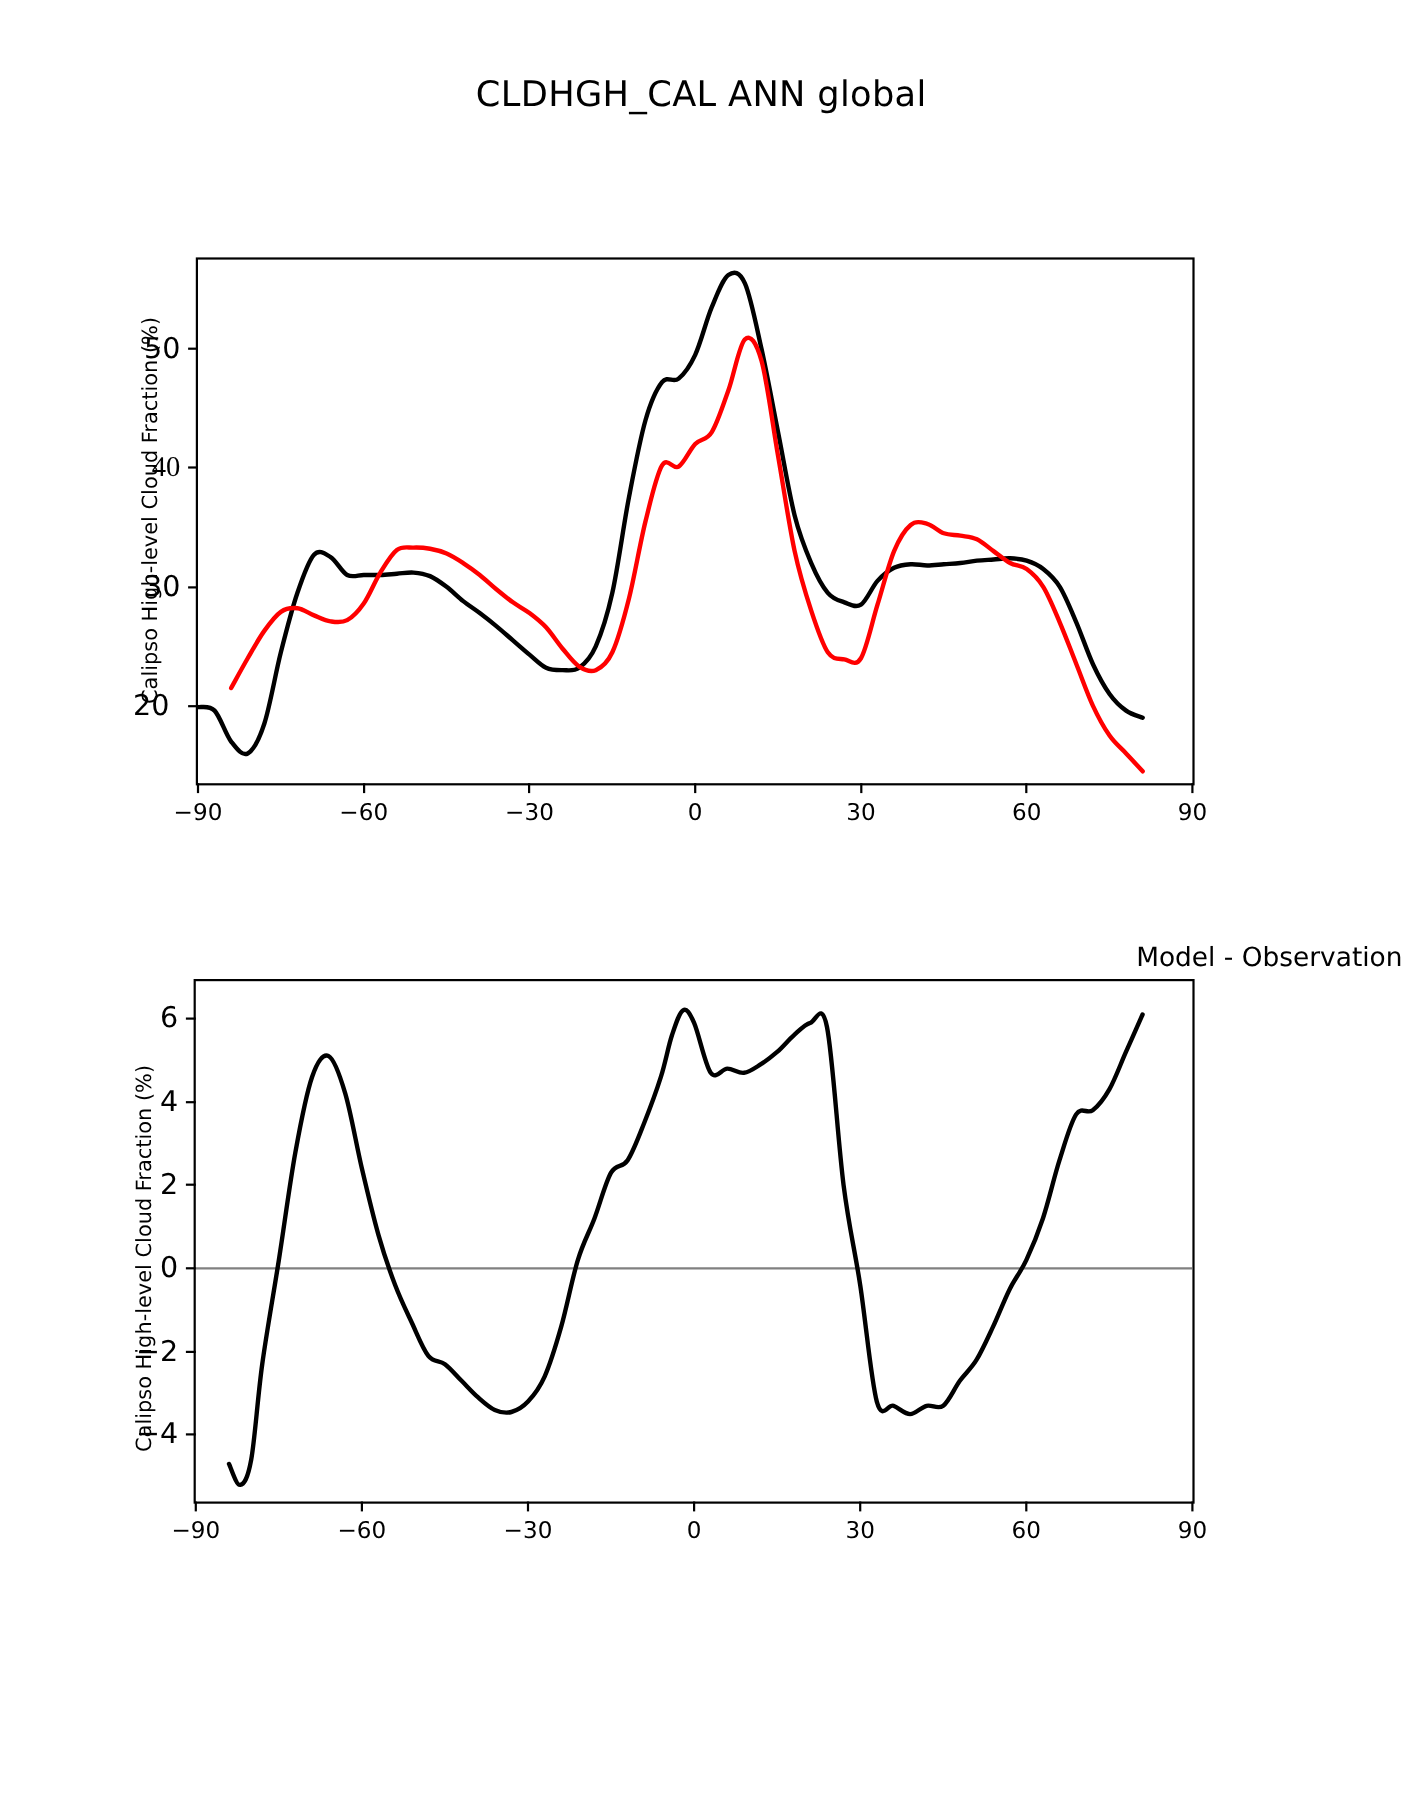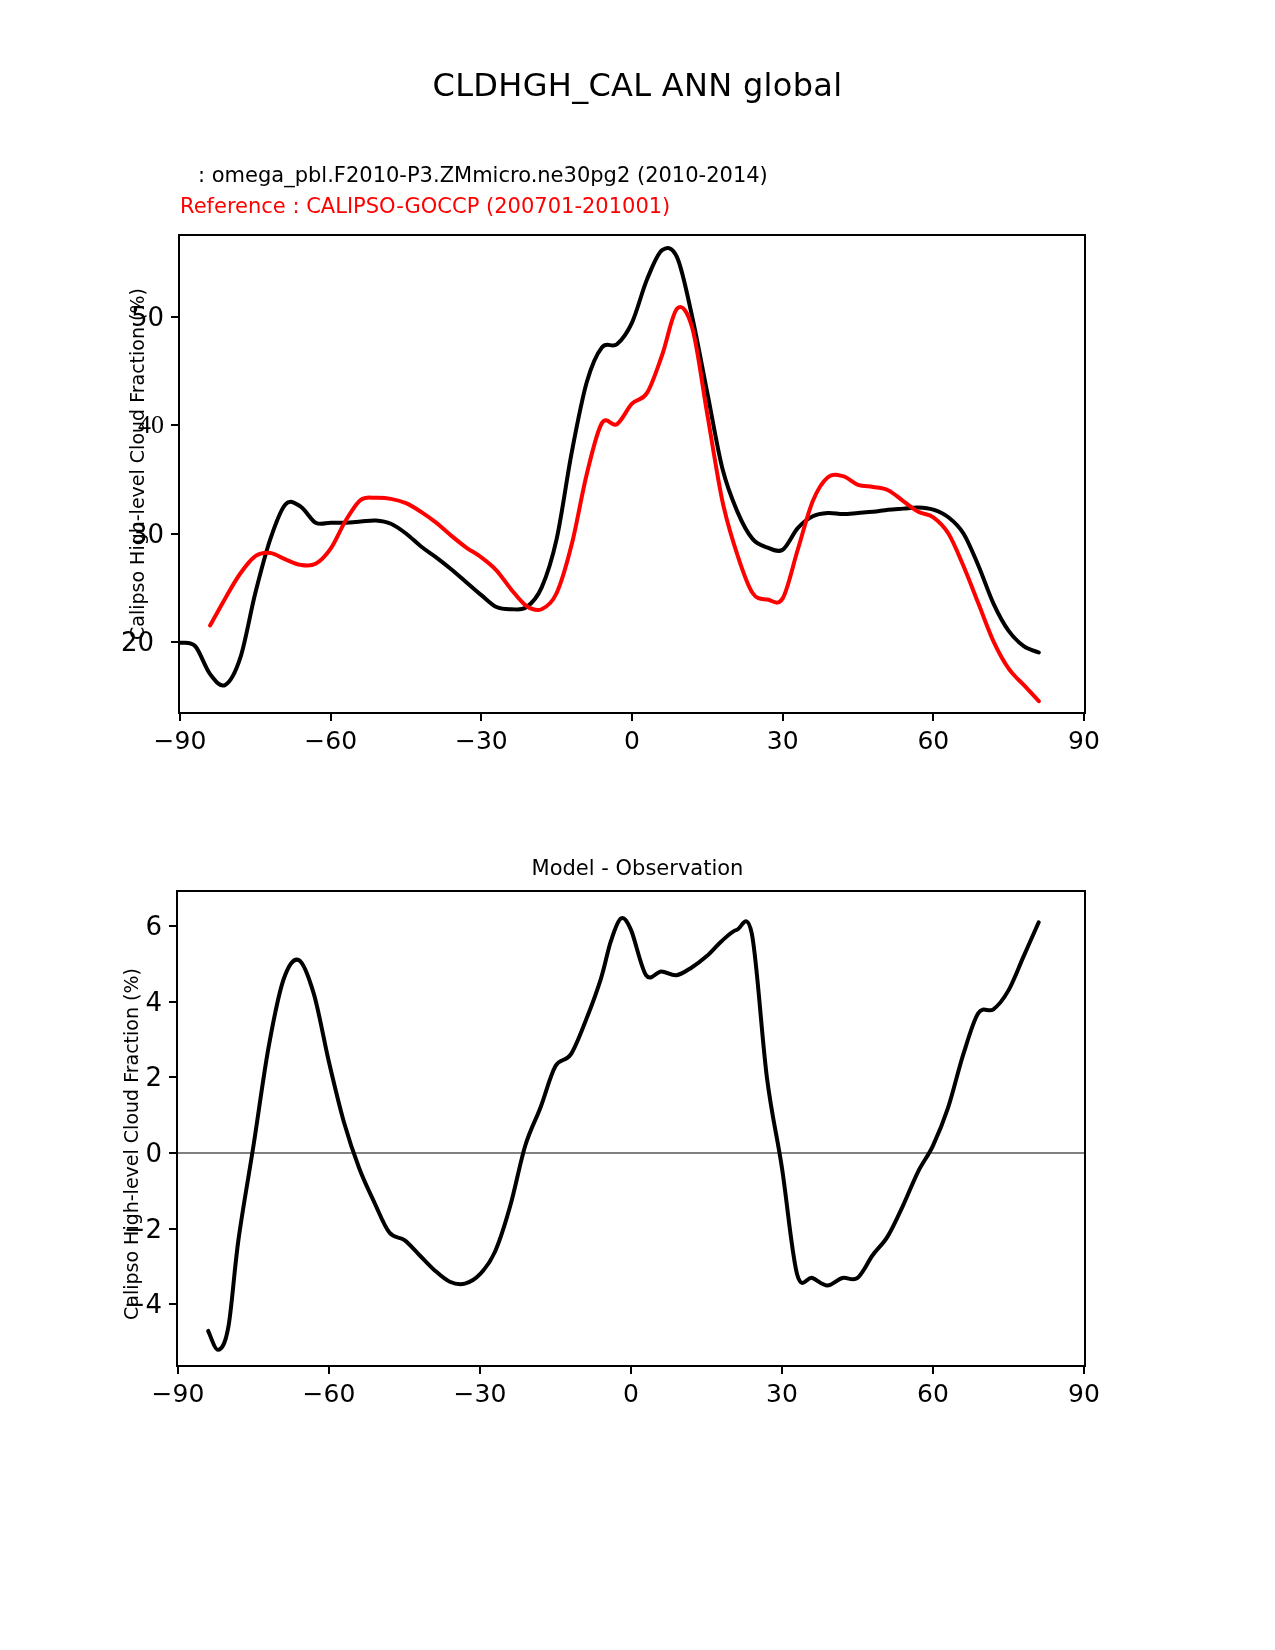--- a/index.html
+++ b/index.html
@@ -52,21 +52,21 @@
   }
   .ylabel {
     position: absolute;
     transform-origin: 0 0;
     transform: rotate(-90deg);
     font-size: 19px;
     white-space: nowrap;
   }
   .tick-label-x {
     position: absolute;
-    font-size: 25px;
+    font-size: 21px;
     transform: translateX(-50%);
   }
   .tick-label-y {
     position: absolute;
     font-size: 26px;
     text-align: right;
     transform: translateY(-50%);
   }
   .tick-mark-x {
     position: absolute;
@@ -76,36 +76,32 @@
   }
   .tick-mark-y {
     position: absolute;
     height: 2px;
     background: #000;
     width: 9px;
   }
   .subtitle {
     position: absolute;
     width: 100%;
-    text-align: center;
-    font-size: 21px;
+    text-align: right;
+    font-size: 24px;
   }
   svg { display: block; }
 </style>
 </head>
 <body>
 
 <div class="page">
 
   <div class="fig-title">CLDHGH_CAL ANN global</div>
 
-  <div class="legend">
-    <div class="model-line">: omega_pbl.F2010-P3.ZMmicro.ne30pg2 (2010-2014)</div>
-    <div class="ref-line">Reference : CALIPSO-GOCCP (200701-201001)</div>
-  </div>
 
   <div class="panel" style="left:0;top:0;width:1275px;height:780px;">
     <div class="ylabel" style="left:126px; top:640px;">Calipso High-level Cloud Fraction (%)</div>
 
     <div class="plot-box" style="left:178px; top:234px; width:908px; height:480px;">
       <svg id="svg-top" width="904" height="476" viewBox="0 0 904 476">
           <path d="M 0.00 406.76 C 2.51 407.30, 10.04 404.78, 15.07 410.01 C 20.09 415.24, 25.11 431.65, 30.13 438.14 C 35.16 444.63, 40.18 451.66, 45.20 448.95 C 50.22 446.25, 55.24 437.23, 60.27 421.91 C 65.29 406.58, 70.31 376.83, 75.33 357.00 C 80.36 337.17, 85.38 317.69, 90.40 302.91 C 95.42 288.12, 100.44 273.70, 105.47 268.29 C 110.49 262.88, 115.51 267.39, 120.53 270.45 C 125.56 273.52, 130.58 283.98, 135.60 286.68 C 140.62 289.39, 145.64 286.68, 150.67 286.68 C 155.69 286.68, 160.71 286.86, 165.73 286.68 C 170.76 286.50, 175.78 285.96, 180.80 285.60 C 185.82 285.24, 190.84 284.16, 195.87 284.52 C 200.89 284.88, 205.91 285.60, 210.93 287.76 C 215.96 289.93, 220.98 293.71, 226.00 297.50 C 231.02 301.29, 236.04 306.52, 241.07 310.48 C 246.09 314.45, 251.11 317.51, 256.13 321.30 C 261.16 325.09, 266.18 329.05, 271.20 333.20 C 276.22 337.35, 281.24 341.85, 286.27 346.18 C 291.29 350.51, 296.31 355.02, 301.33 359.16 C 306.36 363.31, 311.38 368.72, 316.40 371.06 C 321.42 373.41, 326.44 373.23, 331.47 373.23 C 336.49 373.23, 341.51 374.67, 346.53 371.06 C 351.56 367.46, 356.58 362.95, 361.60 351.59 C 366.62 340.23, 371.64 325.45, 376.67 302.91 C 381.69 280.37, 386.71 242.51, 391.73 216.36 C 396.76 190.22, 401.78 163.53, 406.80 146.05 C 411.82 128.56, 416.84 117.74, 421.87 111.43 C 426.89 105.12, 431.91 112.33, 436.93 108.18 C 441.96 104.03, 446.98 97.36, 452.00 86.55 C 457.02 75.73, 462.04 55.35, 467.07 43.27 C 472.09 31.19, 477.11 17.67, 482.13 14.06 C 487.16 10.46, 492.18 10.46, 497.20 21.64 C 502.22 32.82, 507.24 58.60, 512.27 81.14 C 517.29 103.67, 522.31 131.62, 527.33 156.86 C 532.36 182.11, 537.38 212.76, 542.40 232.59 C 547.42 252.42, 552.44 264.14, 557.47 275.86 C 562.49 287.58, 567.51 296.96, 572.53 302.91 C 577.56 308.86, 582.58 309.76, 587.60 311.56 C 592.62 313.37, 597.64 316.97, 602.67 313.73 C 607.69 310.48, 612.71 297.68, 617.73 292.09 C 622.76 286.50, 627.78 282.72, 632.80 280.19 C 637.82 277.67, 642.84 277.31, 647.87 276.95 C 652.89 276.58, 657.91 278.03, 662.93 278.03 C 667.96 278.03, 672.98 277.31, 678.00 276.95 C 683.02 276.58, 688.04 276.40, 693.07 275.86 C 698.09 275.32, 703.11 274.24, 708.13 273.70 C 713.16 273.16, 718.18 272.98, 723.20 272.62 C 728.22 272.26, 733.24 271.36, 738.27 271.54 C 743.29 271.72, 748.31 272.08, 753.33 273.70 C 758.36 275.32, 763.38 277.31, 768.40 281.27 C 773.42 285.24, 778.44 289.39, 783.47 297.50 C 788.49 305.61, 793.51 318.23, 798.53 329.95 C 803.56 341.67, 808.58 357.00, 813.60 367.82 C 818.62 378.64, 823.64 387.83, 828.67 394.86 C 833.69 401.90, 838.71 406.40, 843.73 410.01 C 848.76 413.62, 856.29 415.42, 858.80 416.50" fill="none" stroke="#000000" stroke-width="4" stroke-linecap="round" stroke-linejoin="round"></path>
           <path d="M 30.13 389.45 C 32.64 384.95, 40.18 371.06, 45.20 362.41 C 50.22 353.75, 55.24 344.56, 60.27 337.53 C 65.29 330.50, 70.31 323.64, 75.33 320.22 C 80.36 316.79, 85.38 316.43, 90.40 316.97 C 95.42 317.51, 100.44 321.48, 105.47 323.46 C 110.49 325.45, 115.51 328.15, 120.53 328.87 C 125.56 329.59, 130.58 330.50, 135.60 327.79 C 140.62 325.09, 145.64 319.86, 150.67 312.65 C 155.69 305.43, 160.71 292.63, 165.73 284.52 C 170.76 276.40, 175.78 267.75, 180.80 263.96 C 185.82 260.18, 190.84 261.98, 195.87 261.80 C 200.89 261.62, 205.91 261.98, 210.93 262.88 C 215.96 263.78, 220.98 265.05, 226.00 267.21 C 231.02 269.37, 236.04 272.62, 241.07 275.86 C 246.09 279.11, 251.11 282.72, 256.13 286.68 C 261.16 290.65, 266.18 295.52, 271.20 299.66 C 276.22 303.81, 281.24 307.96, 286.27 311.56 C 291.29 315.17, 296.31 317.51, 301.33 321.30 C 306.36 325.09, 311.38 328.87, 316.40 334.28 C 321.42 339.69, 326.44 347.80, 331.47 353.75 C 336.49 359.70, 341.51 366.74, 346.53 369.98 C 351.56 373.23, 356.58 375.39, 361.60 373.23 C 366.62 371.06, 371.64 367.82, 376.67 357.00 C 381.69 346.18, 386.71 328.15, 391.73 308.32 C 396.76 288.48, 401.78 258.19, 406.80 238.00 C 411.82 217.81, 416.84 195.45, 421.87 187.15 C 426.89 178.86, 431.91 191.48, 436.93 188.24 C 441.96 184.99, 446.98 172.91, 452.00 167.68 C 457.02 162.45, 462.04 164.98, 467.07 156.86 C 472.09 148.75, 477.11 133.06, 482.13 119.00 C 487.16 104.94, 492.18 76.99, 497.20 72.48 C 502.22 67.97, 507.24 74.28, 512.27 91.95 C 517.29 109.62, 522.31 149.65, 527.33 178.50 C 532.36 207.35, 537.38 241.61, 542.40 265.05 C 547.42 288.48, 552.44 303.81, 557.47 319.14 C 562.49 334.46, 567.51 349.61, 572.53 357.00 C 577.56 364.39, 582.58 362.59, 587.60 363.49 C 592.62 364.39, 597.64 370.70, 602.67 362.41 C 607.69 354.12, 612.71 329.95, 617.73 313.73 C 622.76 297.50, 627.78 277.13, 632.80 265.05 C 637.82 252.97, 642.84 245.39, 647.87 241.25 C 652.89 237.10, 657.91 238.90, 662.93 240.16 C 667.96 241.43, 672.98 247.02, 678.00 248.82 C 683.02 250.62, 688.04 250.08, 693.07 250.98 C 698.09 251.88, 703.11 251.88, 708.13 254.23 C 713.16 256.57, 718.18 261.44, 723.20 265.05 C 728.22 268.65, 733.24 273.16, 738.27 275.86 C 743.29 278.57, 748.31 277.67, 753.33 281.27 C 758.36 284.88, 763.38 289.39, 768.40 297.50 C 773.42 305.61, 778.44 318.23, 783.47 329.95 C 788.49 341.67, 793.51 355.20, 798.53 367.82 C 803.56 380.44, 808.58 394.86, 813.60 405.68 C 818.62 416.50, 823.64 425.52, 828.67 432.73 C 833.69 439.94, 838.71 443.55, 843.73 448.95 C 848.76 454.36, 856.29 462.48, 858.80 465.18" fill="none" stroke="#ff0000" stroke-width="4" stroke-linecap="round" stroke-linejoin="round"></path>
         </svg>
     </div>

